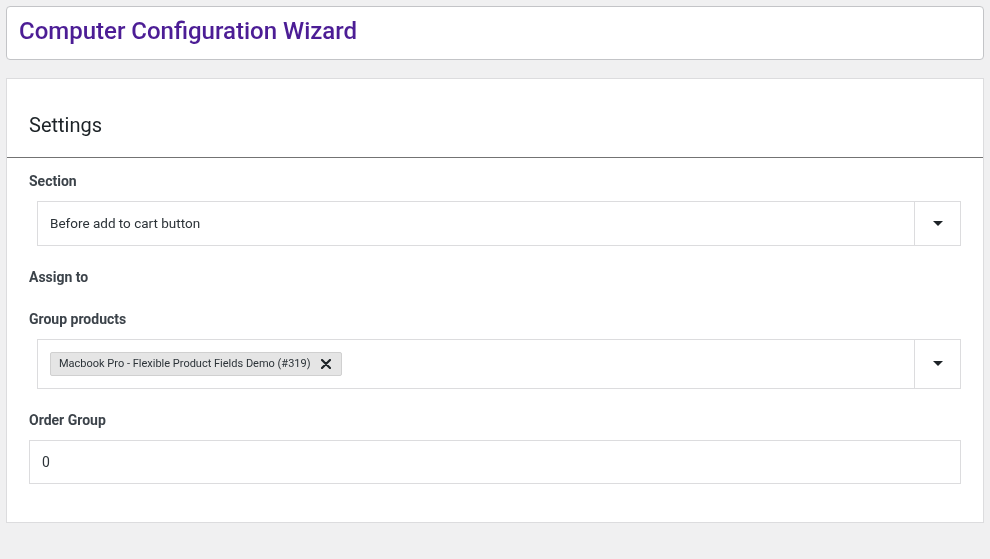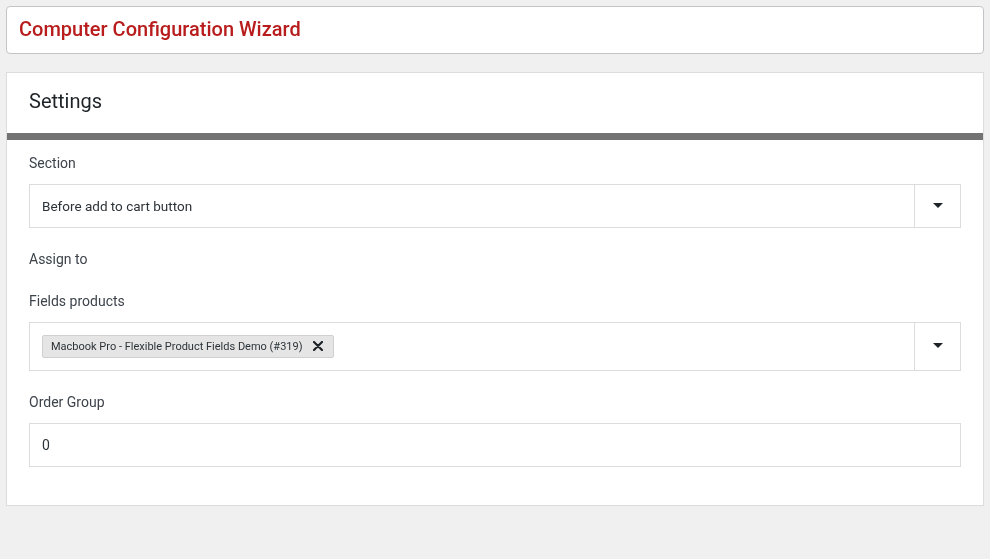--- a/index.html
+++ b/index.html
@@ -14,62 +14,64 @@
       padding: 6px;
     }
     .title-panel {
       background: #ffffff;
       border: 1px solid #c3c4c7;
       border-radius: 4px;
       padding: 8px 12px 10px 12px;
       margin-bottom: 18px;
     }
     .title-panel h1 {
-      font-size: 20px;
+      font-size: 24px;
       font-weight: 500;
-      color: #b91c1c;
+      color: #4c1d95;
     }
     .settings-panel {
       background: #ffffff;
       border: 1px solid #dcdcde;
     }
     .settings-header {
       padding: 14px 4px 18px 22px;
-      border-bottom: 7px solid #737373;
+      border-bottom: 1px solid #737373;
+      margin-top: 18px;
     }
     .settings-header h2 {
       font-size: 20px;
       font-weight: 400;
       color: #1d2327;
     }
     .settings-body {
       padding: 14px 22px 22px 22px;
     }
     .form-row {
       margin-bottom: 22px;
     }
     .form-row:last-child {
       margin-bottom: 16px;
     }
     .form-label {
       display: block;
       font-size: 14px;
       color: #3c434a;
       margin-bottom: 10px;
-      font-weight: 400;
+      font-weight: 700;
     }
     .select-box {
       display: flex;
       align-items: center;
       border: 1px solid #dcdcde;
       background: #ffffff;
       padding: 0;
       min-height: 44px;
       cursor: pointer;
       position: relative;
+      margin-left: 8px;
     }
     .select-value {
       flex: 1;
       padding: 12px 12px;
       font-size: 13.5px;
       color: #2c3338;
       display: flex;
       flex-wrap: wrap;
       gap: 4px;
       align-items: center;
@@ -147,21 +149,21 @@
               </svg>
           </div>
         </div>
       </div>
 
       <div class="form-row">
         <label class="form-label">Assign to</label>
       </div>
 
       <div class="form-row">
-        <label class="form-label">Fields products</label>
+        <label class="form-label">Group products</label>
         <div class="select-box">
           <div class="select-value">
             <span class="chip">
               <span>Macbook Pro - Flexible Product Fields Demo (#319)</span>
               <span class="chip-remove">
                 <svg viewBox="0 0 10 10">
                     <path d="M1 1 L9 9 M9 1 L1 9" stroke="#1d2327" stroke-width="2.2" stroke-linecap="round"></path>
                   </svg>
               </span>
             </span>

